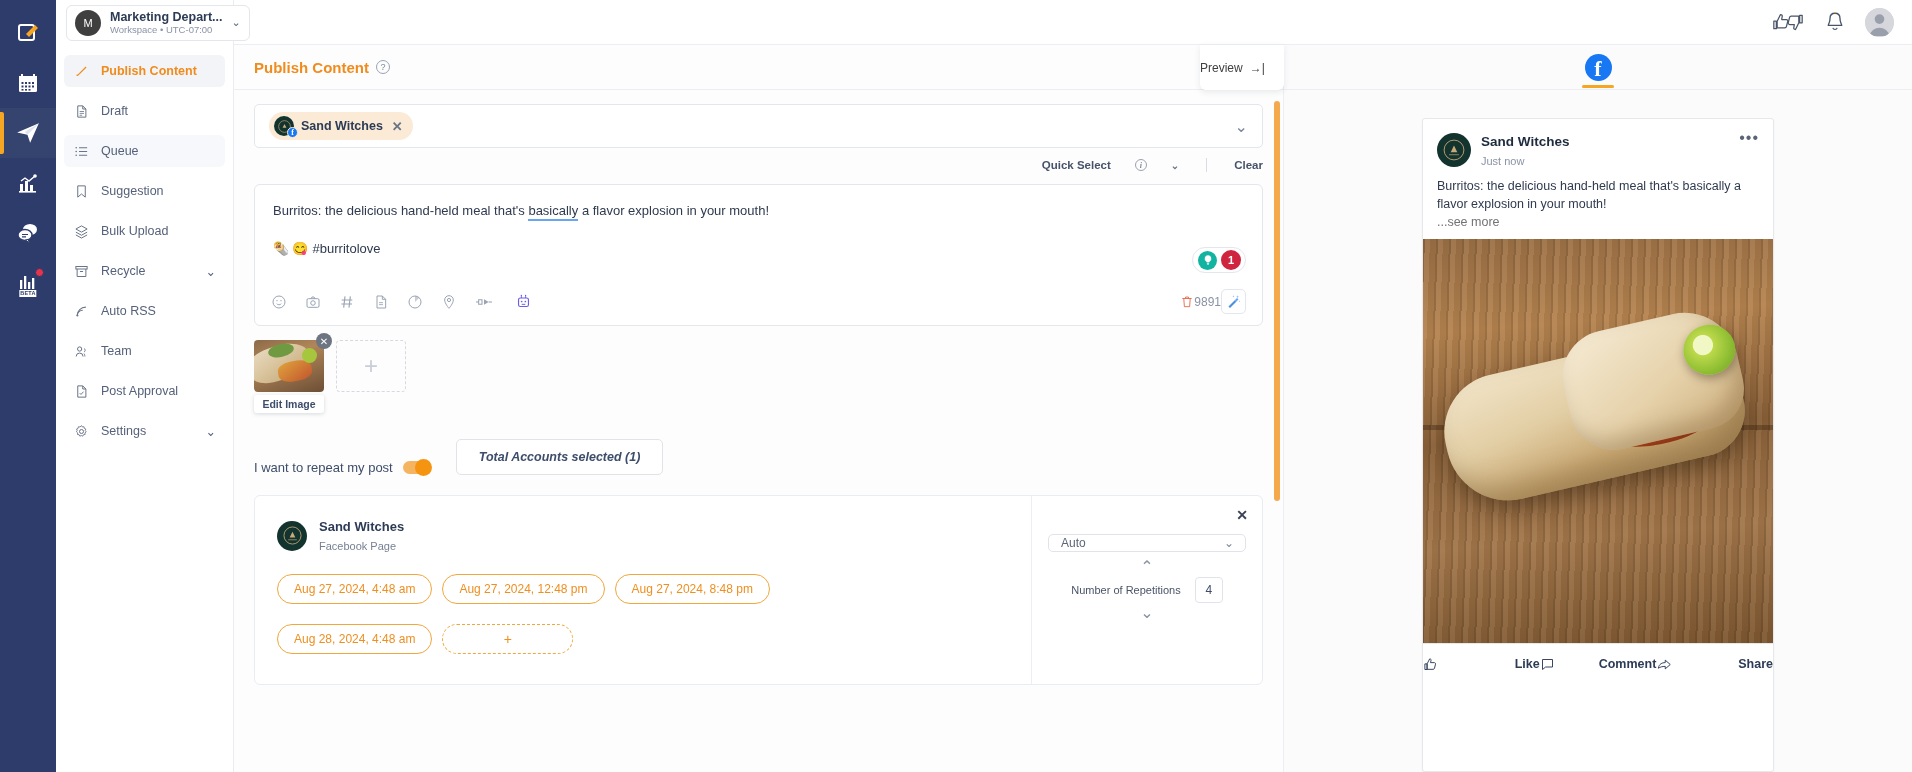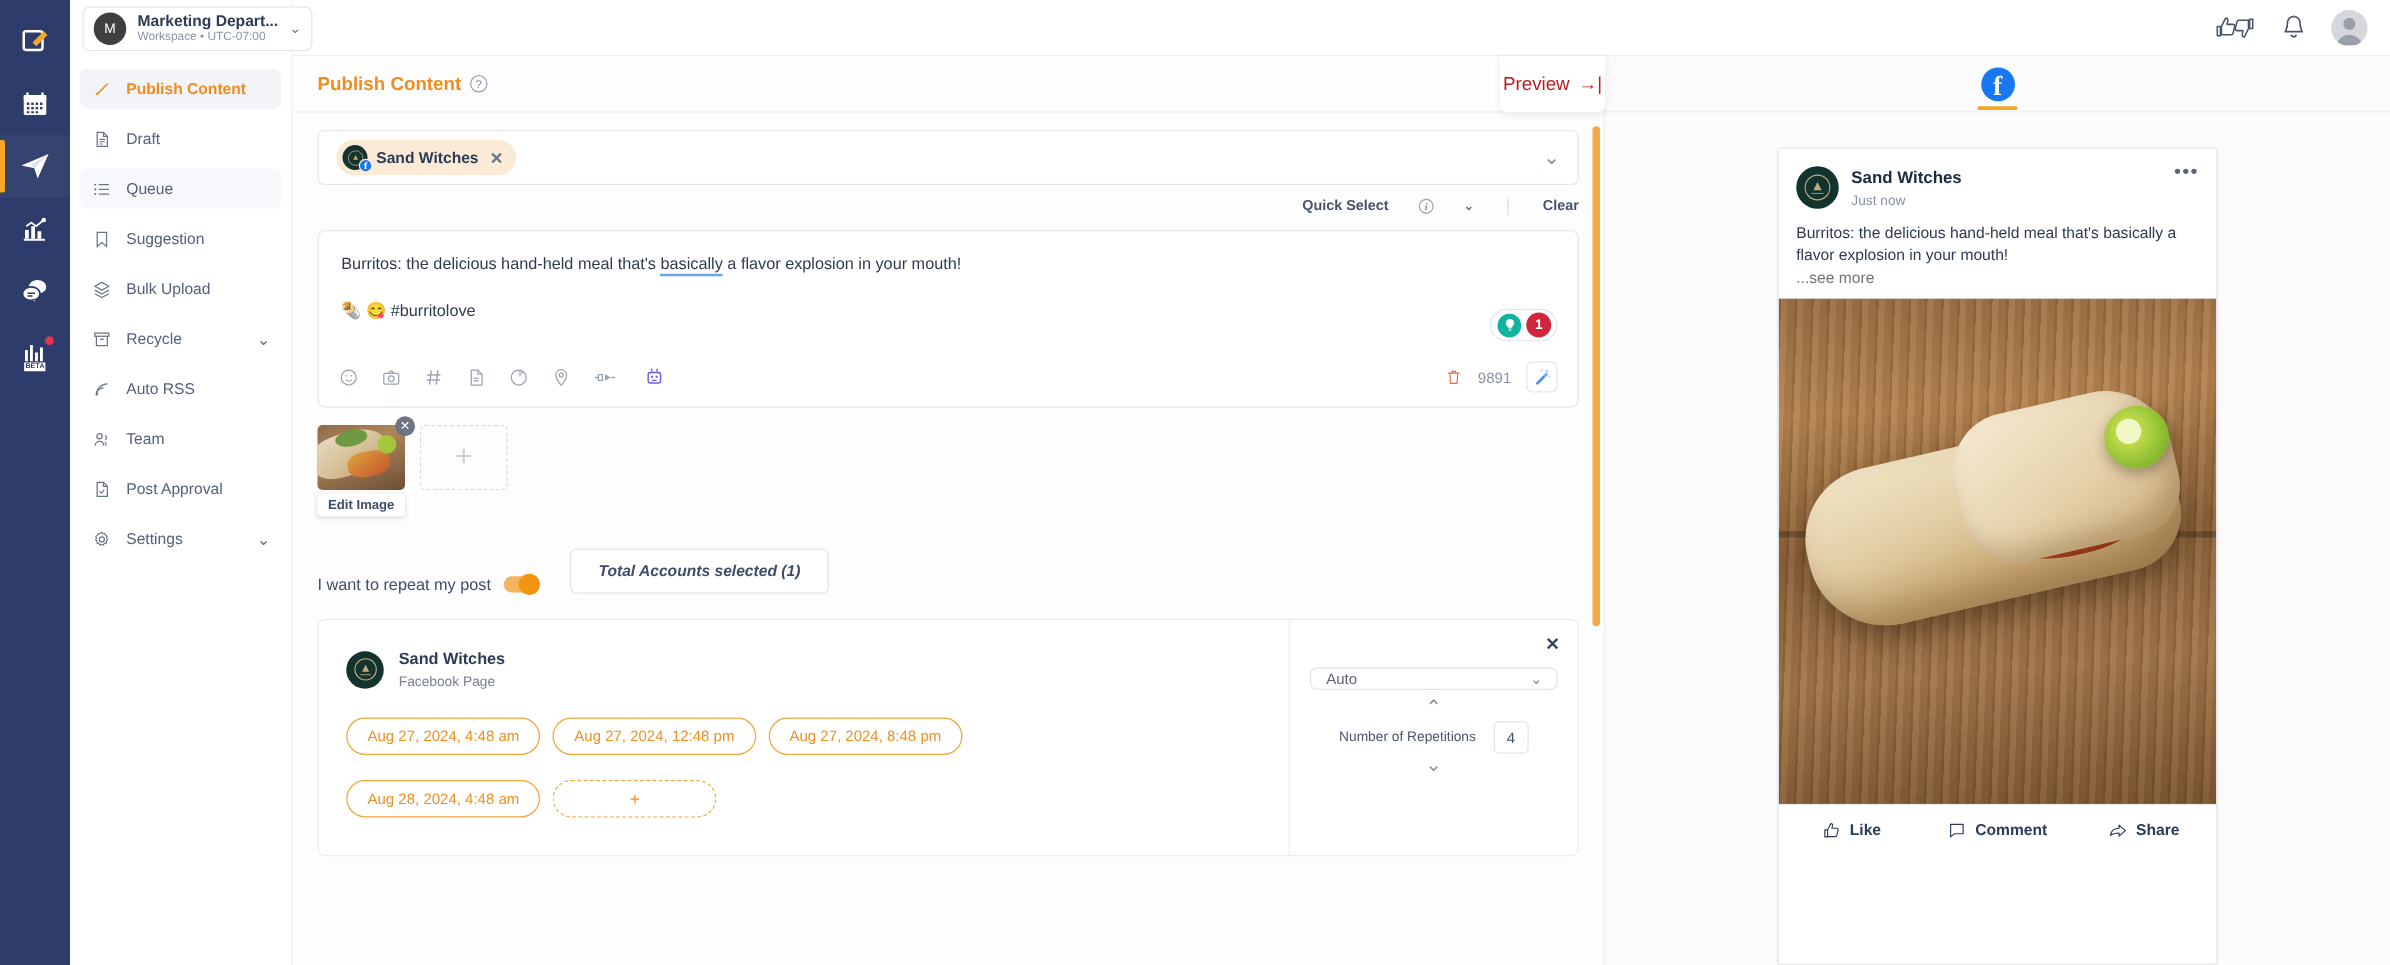--- a/index.html
+++ b/index.html
@@ -143,21 +143,21 @@
     display: flex; align-items: center; justify-content: center;
   }
   .bulb-count {
     width: 20px; height: 20px; border-radius: 50%; background: #d0253f; color: #fff;
     font-size: 11px; font-weight: 700; display: flex; align-items: center; justify-content: center;
   }
   .compose-tools {
     display: flex; align-items: center; gap: 18px; padding: 8px 16px 11px 16px;
   }
   .tool-ic { cursor: pointer; display: flex; align-items: center; }
-  .tools-right { margin-left: auto; display: flex; align-items: center; gap: 12px; }
+  .tools-right { margin-left: auto; display: flex; align-items: center; gap: 0; }
   .char-count { font-size: 12px; color: #8a93a5; }
   .wand-btn {
     width: 25px; height: 25px; border: 1px solid #e3e6ec; border-radius: 5px;
     background: #fff; display: flex; align-items: center; justify-content: center; cursor: pointer;
   }
 
   .media-row { display: flex; align-items: flex-start; gap: 12px; margin-top: 14px; }
   .thumb-wrap { position: relative; width: 70px; }
   .thumb {
     width: 70px; height: 52px; border-radius: 4px; overflow: hidden;
@@ -262,22 +262,22 @@
   }
 
   
   .preview-col {
     width: 628px; flex: 0 0 628px; background: #fbfbfc;
     display: flex; flex-direction: column; position: relative;
   }
   .preview-tab {
     position: absolute; left: -84px; top: 0; width: 84px; height: 45px;
     background: #fff; border-radius: 0 0 6px 6px; display: flex;
-    align-items: center; justify-content: center; gap: 7px;
-    font-size: 15px; color: #b91c1c; cursor: pointer;
+    align-items: center; justify-content: flex-start; gap: 7px;
+    font-size: 12px; color: #404040; cursor: pointer;
     box-shadow: 0 2px 6px rgba(40,50,70,.10);
   }
   .pv-head {
     height: 45px; flex: 0 0 45px; border-bottom: 1px solid #eceef3;
     display: flex; align-items: center; justify-content: center; background: #fbfbfc;
   }
   .fb-tab {
     display: flex; flex-direction: column; align-items: center; justify-content: center;
     height: 45px; cursor: pointer; position: relative; width: 46px;
   }
@@ -361,21 +361,21 @@
   .lime {
     position: absolute; left: 252px; top: 26px; width: 52px; height: 50px;
     border-radius: 50%; background: radial-gradient(circle at 40% 38%, #f1f7c5 0 22%, #bcd94a 24%, #8fbe33 62%, #6e9e25 100%);
     box-shadow: 0 4px 10px rgba(30,18,6,.35);
   }
   .fb-actions {
     display: flex; align-items: center; border-top: 1px solid #e6e8ec;
     height: 42px; flex: 0 0 42px;
   }
   .fb-action {
-    flex: 1 1 0; display: flex; align-items: center; justify-content: center; gap: 7px;
+    flex: 1 1 0; display: flex; align-items: center; justify-content: space-between; gap: 7px;
     font-size: 12.5px; font-weight: 700; color: #2c3b56; cursor: pointer;
   }
 </style>
 </head>
 <body>
 
 <div class="app">
 
   <div class="rail">
     <div class="rail-item">

